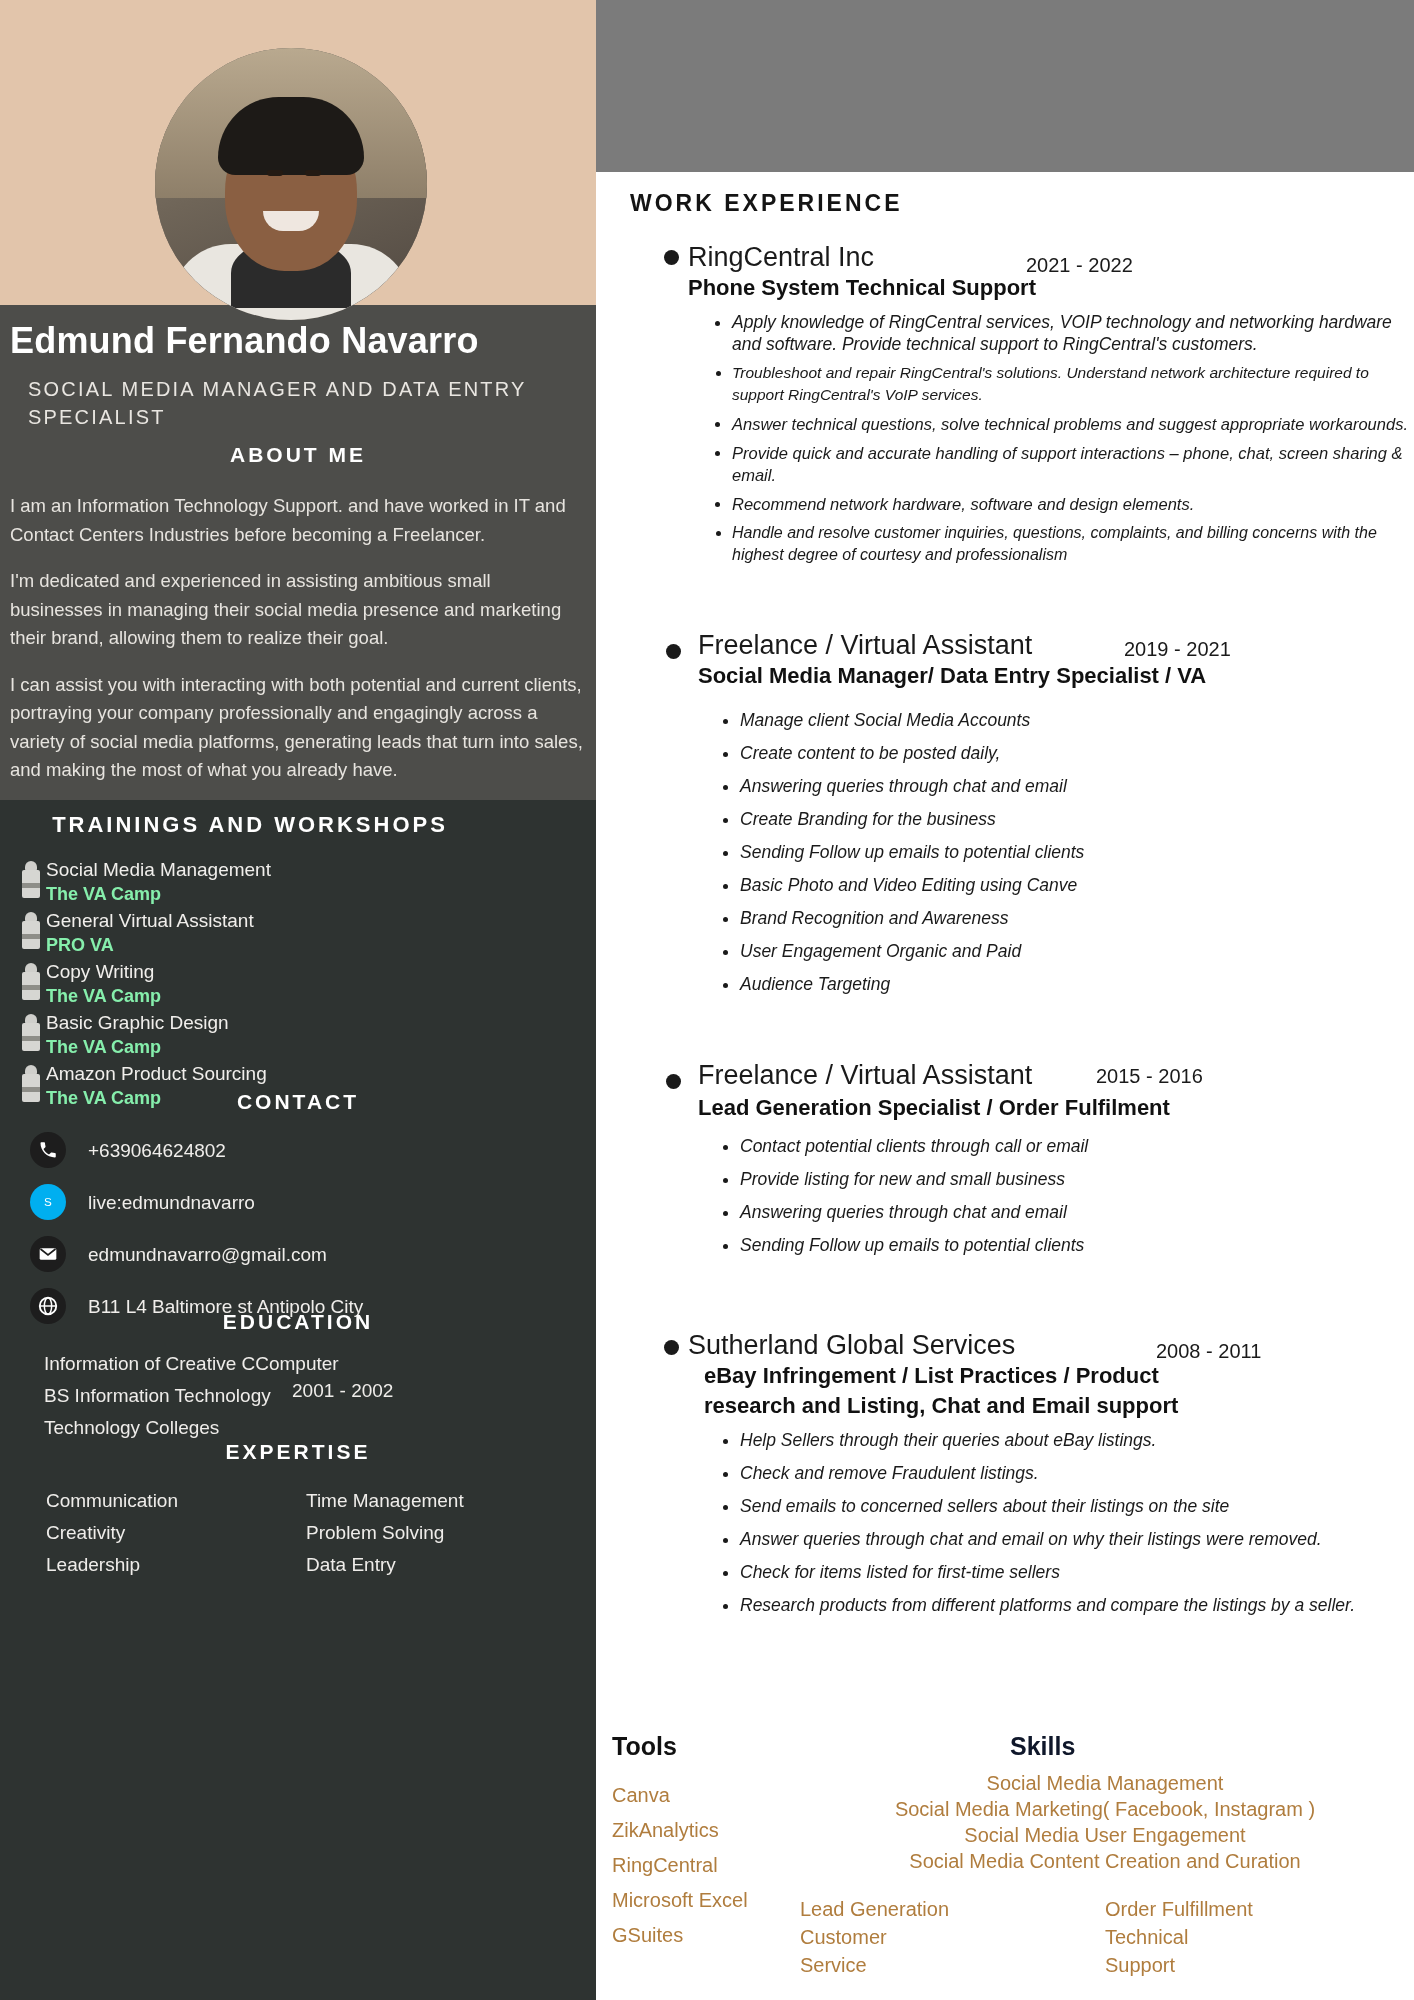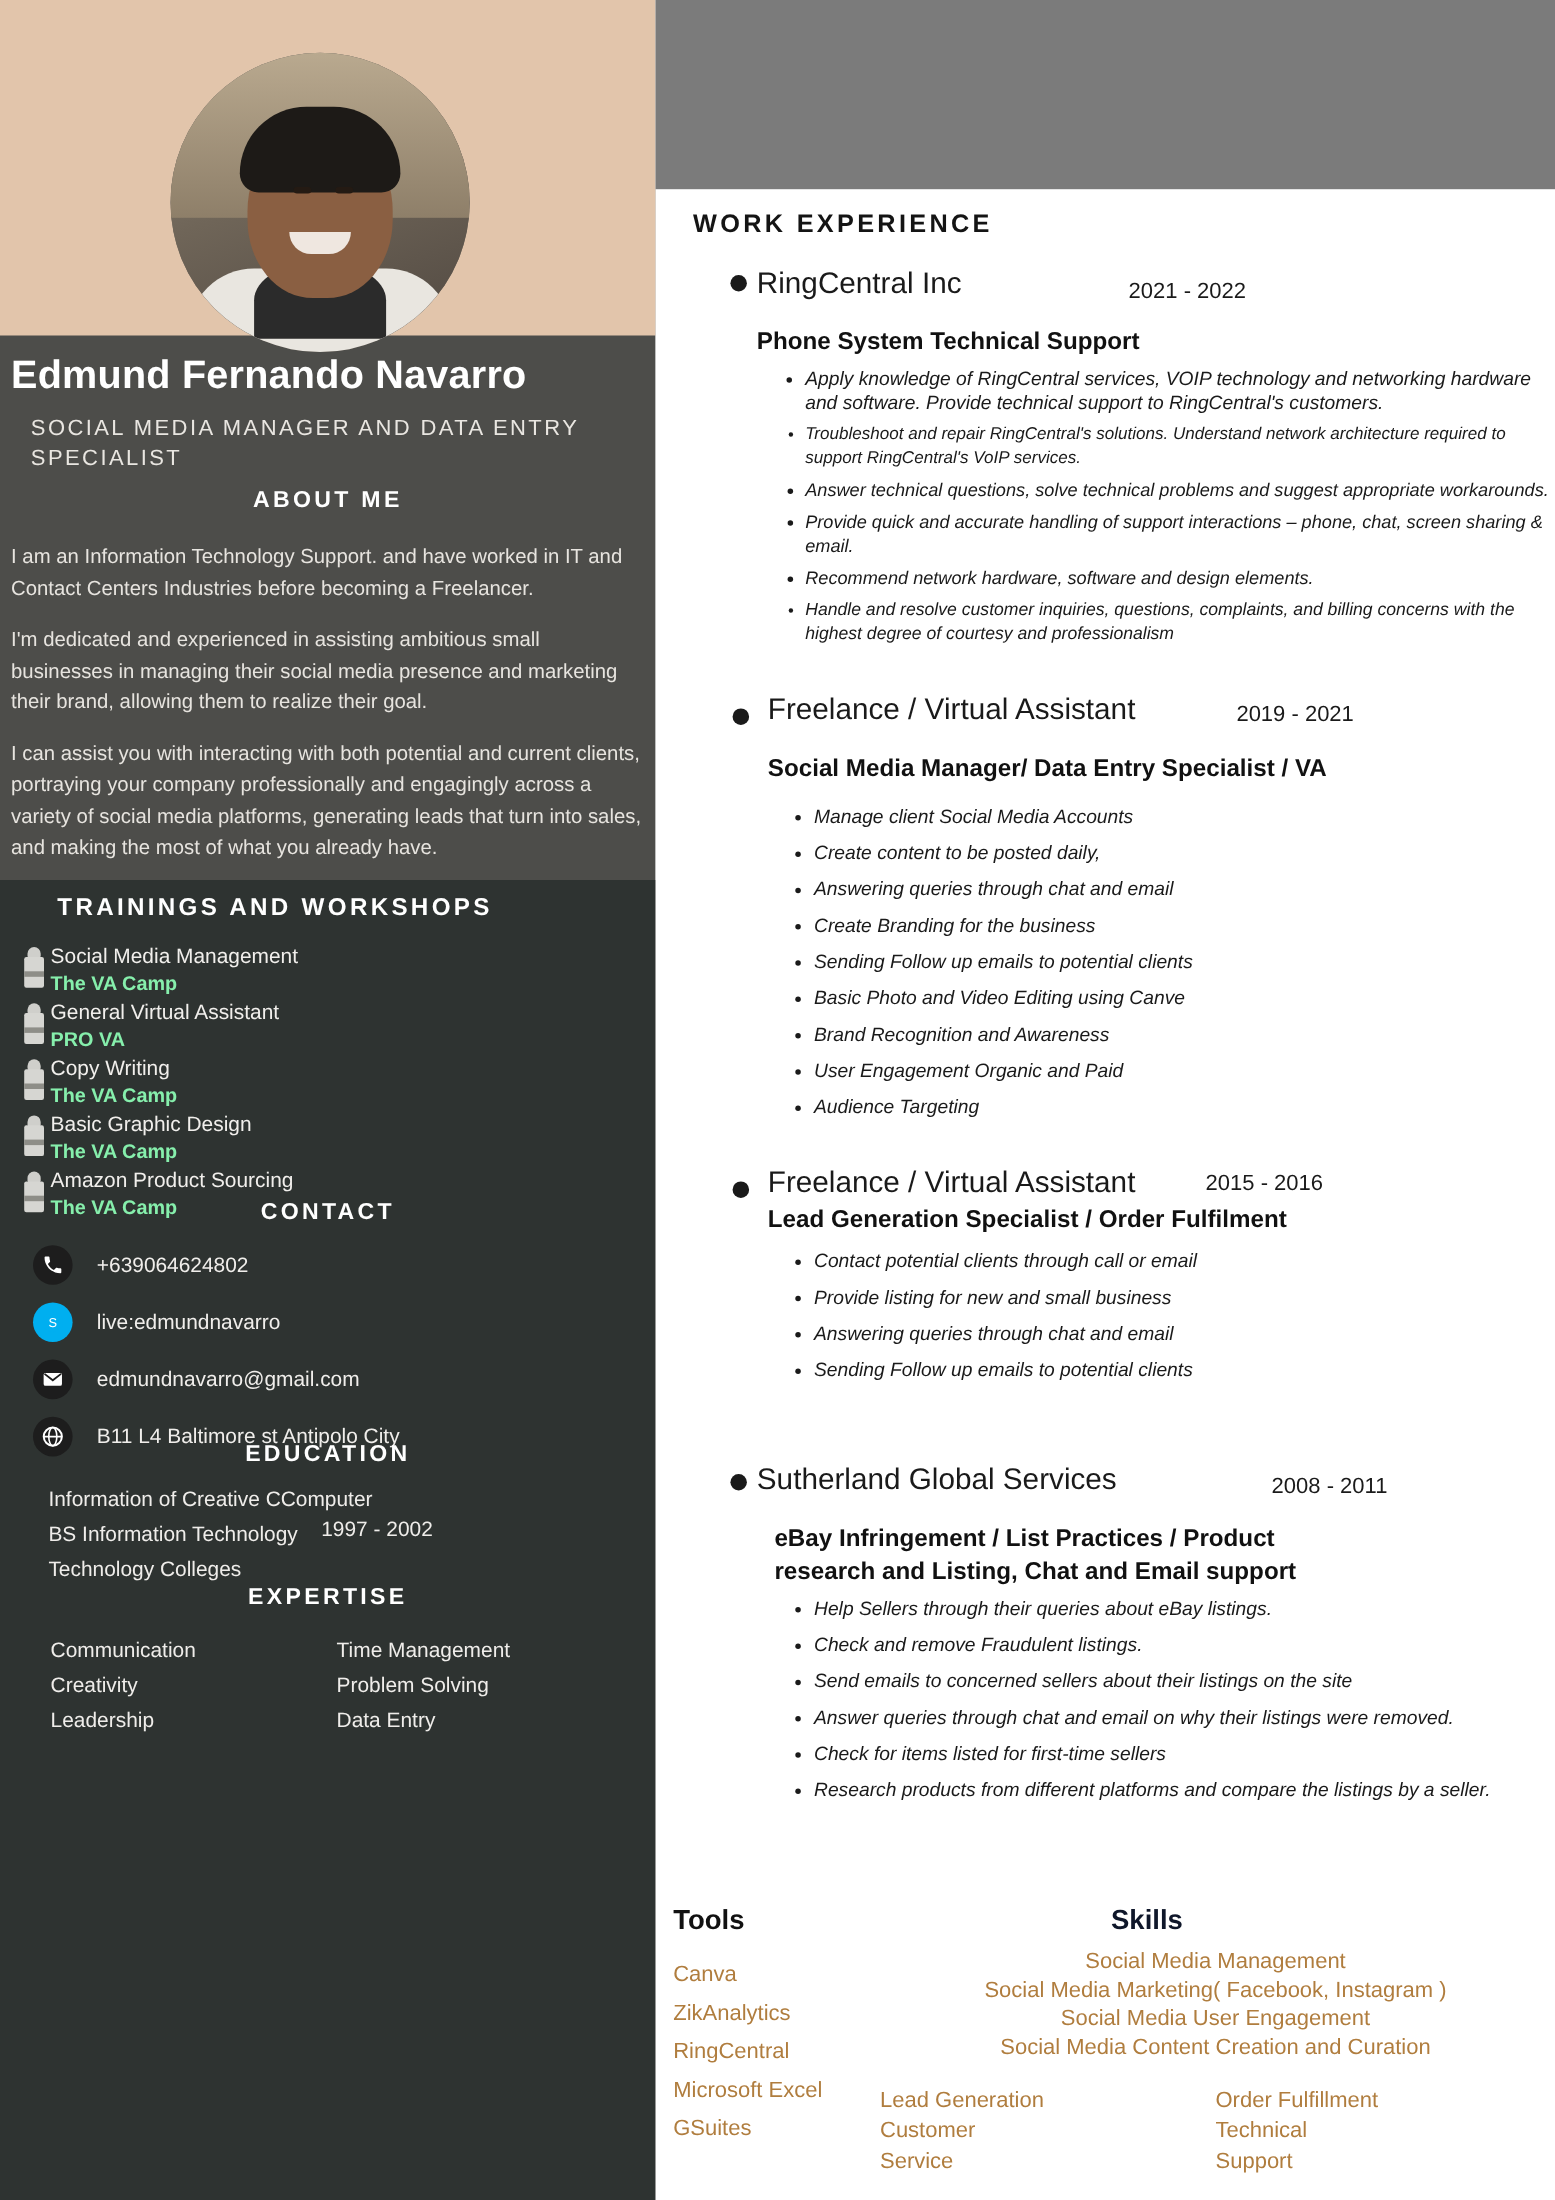--- a/index.html
+++ b/index.html
@@ -101,21 +101,21 @@
   
   .right { position:relative; width:818px; height:2000px; background:#ffffff; flex:0 0 818px; }
   .grey-band { position:absolute; top:0; left:0; width:818px; height:172px; background:#7b7b7b; }
   .we-title { position:absolute; top:190px; left:34px; font-size:23px; font-weight:bold; letter-spacing:3px; color:#141414; }
 
   .job { position:absolute; left:0; width:818px;padding-left:40px; }
   .job-head { position:relative; padding-left:52px; }
   .bullet-dot { position:absolute; left:28px; top:8px; width:15px; height:15px; border-radius:50%; background:#1a1a1a; }
   .job-title { font-size:27px; color:#1a1a1a; display:inline-block; }
   .job-years { font-size:20px; color:#1a1a1a; position:absolute; }
-  .job-sub { font-size:22px; font-weight:bold; color:#111; padding-left:52px; margin-top:22px; line-height:30px; }
+  .job-sub { font-size:22px; font-weight:bold; color:#111; padding-left:52px; margin-top:0; line-height:30px; }
   ul.duties { margin:8px 0 0 0; padding-left:96px;font-style:italic; }
   ul.duties li { margin-bottom:7px; line-height:22px; color:#1a1a1a; }
   .footer-tools { position:absolute; top:1732px; left:612px; font-size:25px; font-weight:bold; color:#111; }
   .footer-skills { position:absolute; top:1732px; left:1010px; font-size:25px; font-weight:bold; color:#0f172a; }
   .tools-list { position:absolute; top:1778px; left:612px; width:220px; color:#b07d3e; font-size:20px; line-height:35px; }
   .skills-list { position:absolute; top:1770px; left:800px; width:610px; color:#b07d3e; font-size:20px; line-height:26px; text-align:center; }
   .skills-two { position:absolute; top:1895px; left:800px; width:610px; display:flex; color:#b07d3e; font-size:20px; line-height:28px; }
   .skills-two div { width:50%; }
 </style>
 </head>
@@ -238,21 +238,21 @@
         <span class="ctext">B11 L4 Baltimore st Antipolo City</span>
       </div>
     </div>
 
     <div class="edu-title sect-title">EDUCATION</div>
     <div class="edu-body">
       <div>Information of Creative CComputer</div>
       <div>BS Information Technology</div>
       <div>Technology Colleges</div>
     </div>
-    <div class="edu-year">1997 - 2002</div>
+    <div class="edu-year">2001 - 2002</div>
 
     <div class="exp-title sect-title">EXPERTISE</div>
     <div class="exp-grid">
       <div class="exp-col">
         <div>Communication</div>
         <div>Creativity</div>
         <div>Leadership</div>
       </div>
       <div class="exp-col">
         <div>Time Management</div>

